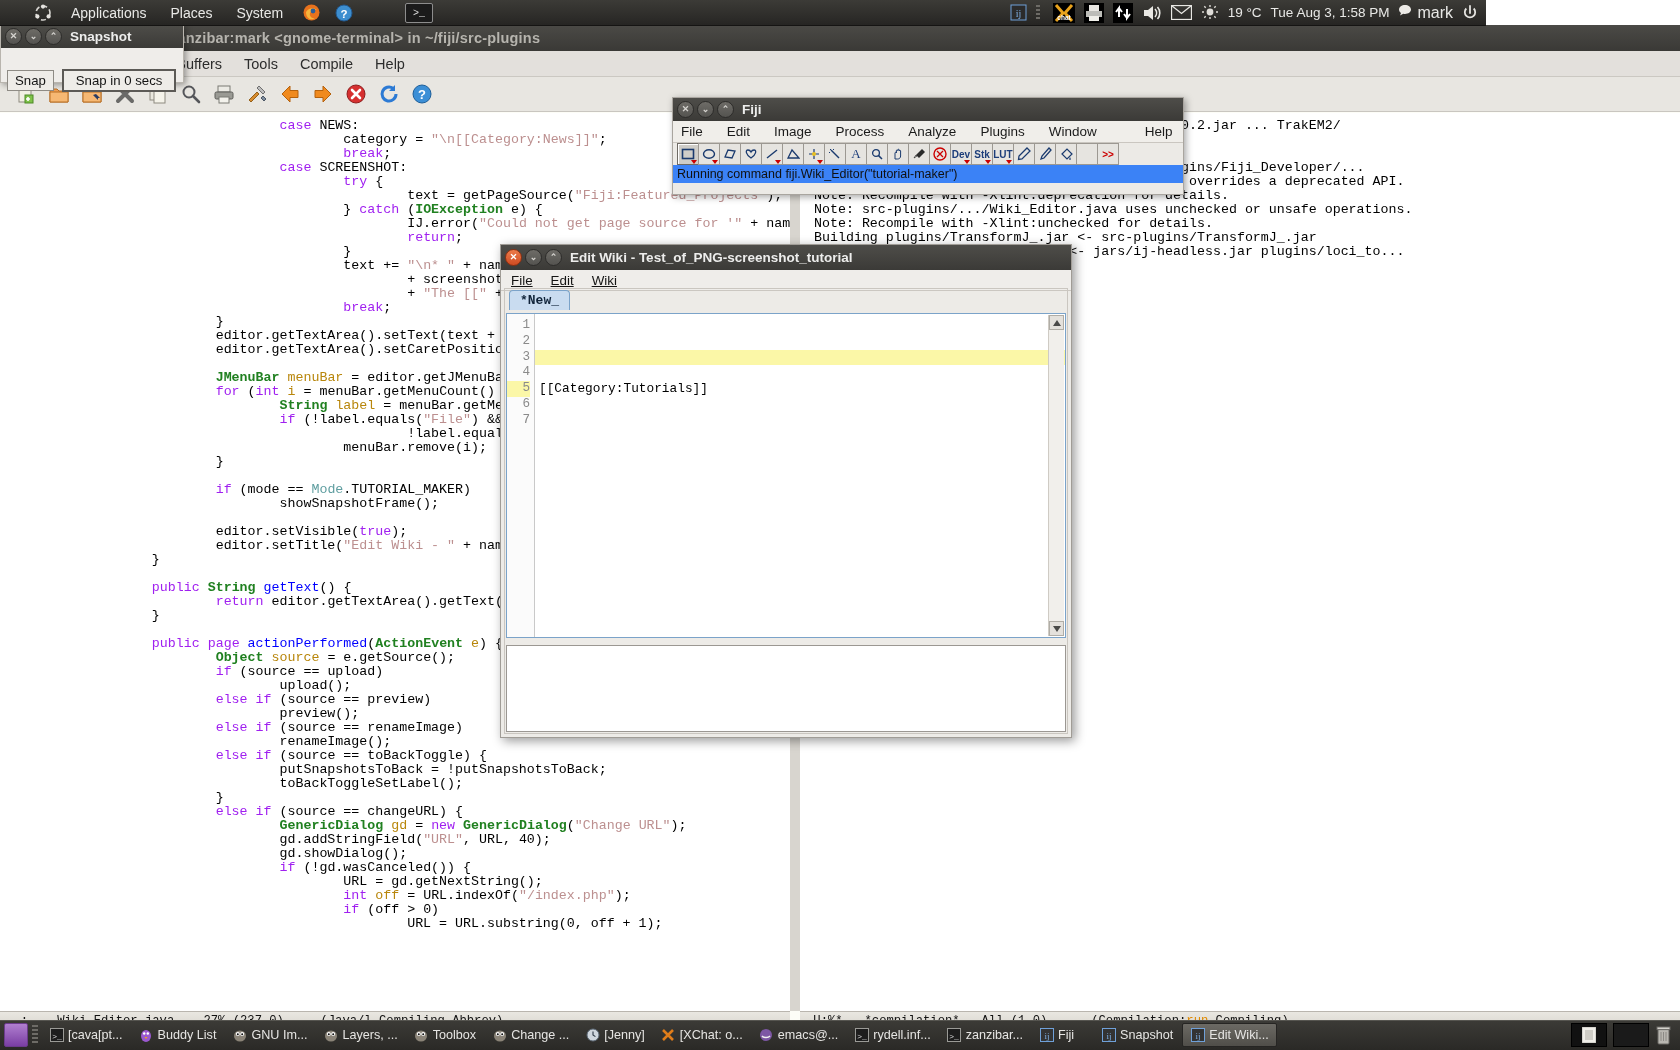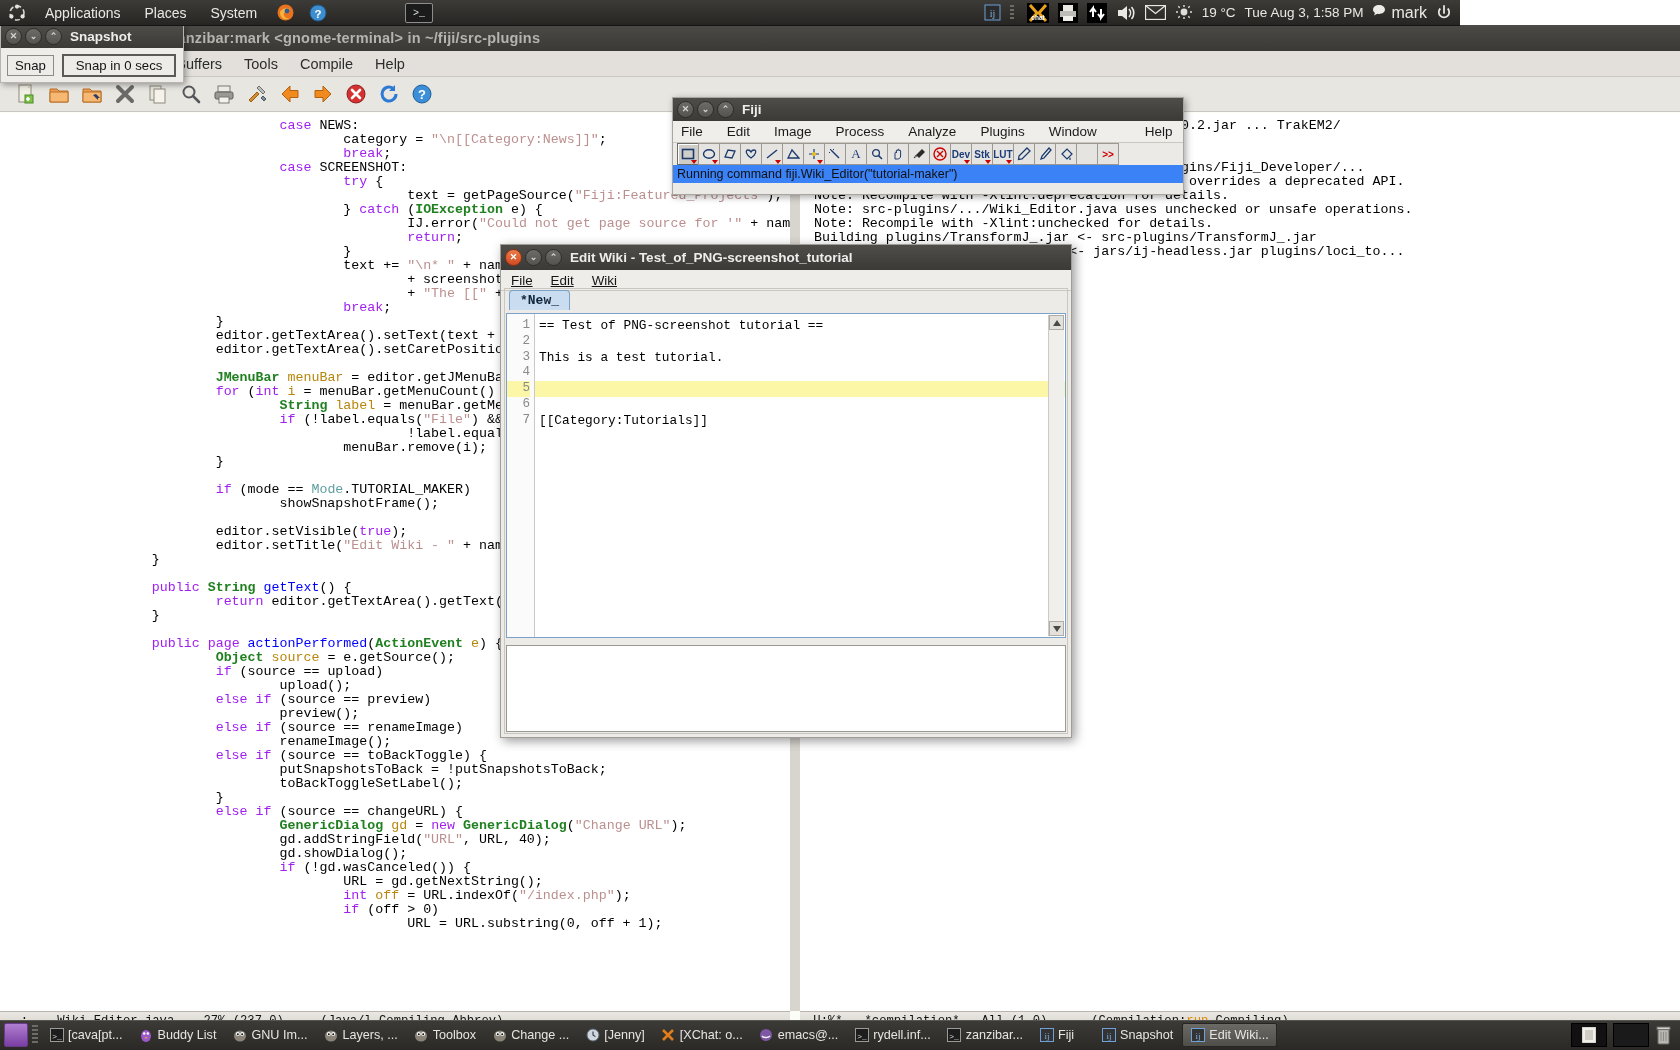--- a/index.html
+++ b/index.html
@@ -6,21 +6,21 @@
   body{
     width:1680px;height:1050px;overflow:hidden;
     font-family:"Liberation Sans", sans-serif;
     background:#ffffff;position:relative;
   }
   
   #top-panel{
     position:absolute;left:0;top:0;width:1460px;height:25px;
     background:linear-gradient(to bottom,#3c3b37 0%,#2f2e2b 60%,#262523 100%);
     color:#e8e8e6;font-size:14px;display:flex;align-items:center;
-    box-shadow:0 1px 0 #151413;z-index:500;
+    box-shadow:0 1px 0 #151413;z-index:500;padding-left:26px;
   }
   .tp-menu{display:flex;align-items:center;gap:14px;padding-left:8px;}
   .tp-menu .mi{padding:2px 5px;cursor:default;white-space:nowrap;}
   .ub-logo{width:18px;height:18px;position:relative;display:inline-block;}
   .ub-logo svg{display:block;}
   .tp-right{margin-left:auto;display:flex;align-items:center;gap:9px;padding-right:8px;}
   .tp-right .ic{display:flex;align-items:center;justify-content:center;}
   .clock{font-size:13.5px;white-space:nowrap;}
   .usr{display:flex;gap:5px;font-size:16px;}
   .termicon{
@@ -114,21 +114,21 @@
     display:flex;align-items:center;color:#ededec;font-weight:bold;font-size:13.5px;
     padding-left:4px;box-sizing:border-box;
   }
   .wbtns{display:flex;gap:3px;align-items:center;}
   .wb{width:15px;height:15px;border-radius:50%;
       background:linear-gradient(to bottom,#6e6c67,#545350);
       border:1px solid #2d2c2a;display:flex;align-items:center;justify-content:center;
       color:#d6d4d0;font-size:9px;line-height:1;}
   .wb.close{background:linear-gradient(to bottom,#ec7b4a,#cf4b22);border-color:#8c2f10;color:#fff;}
   .gtitle .tx{margin-left:8px;}
-  #snapshot-body{display:flex;align-items:center;gap:8px;padding:6px 6px;box-sizing:border-box;}
+  #snapshot-body{display:flex;align-items:center;gap:8px;padding:21px 6px;box-sizing:border-box;}
   .jbtn{
     background:#eeece8;border:1px solid #8e8b85;padding:2px 7px;
     font-size:13.2px;color:#141414;font-family:"Liberation Sans",sans-serif;
   }
   .jbtn.wide{border:2px solid #5c5a56;padding:2px 12px;}
 
   
   #fiji-win{
     position:absolute;left:672px;top:97px;width:510px;height:96px;z-index:320;
     background:#eceae6;border:1px solid #a9a59f;box-shadow:2px 2px 7px rgba(0,0,0,.35);
@@ -738,23 +738,21 @@
     <div id="wiki-gutter">
         <div>1</div>
         <div>2</div>
         <div>3</div>
         <div>4</div>
         <div style="background: rgb(251, 247, 167);">5</div>
         <div>6</div>
         <div>7</div>
       </div>
     <div id="wiki-textpane">
-        <div class="ln">== Test of PNG-screenshot tutorial ==</div>
         <div class="ln">&nbsp;</div>
-        <div class="ln">This is a test tutorial.</div>
         <div class="ln">&nbsp;</div>
         <div class="ln" style="background: rgb(251, 247, 167); margin-left: -4px; padding-left: 4px; margin-right: -16px;">&nbsp;</div>
         <div class="ln">&nbsp;</div>
         <div class="ln">[[Category:Tutorials]]</div>
       </div>
     <div id="wiki-vscroll">
       <div class="vs-btn">
         <svg width="8" height="6" viewBox="0 0 8 6">
             <path d="M4 0l4 6H0z" fill="#4a4a48"></path>
           </svg>

